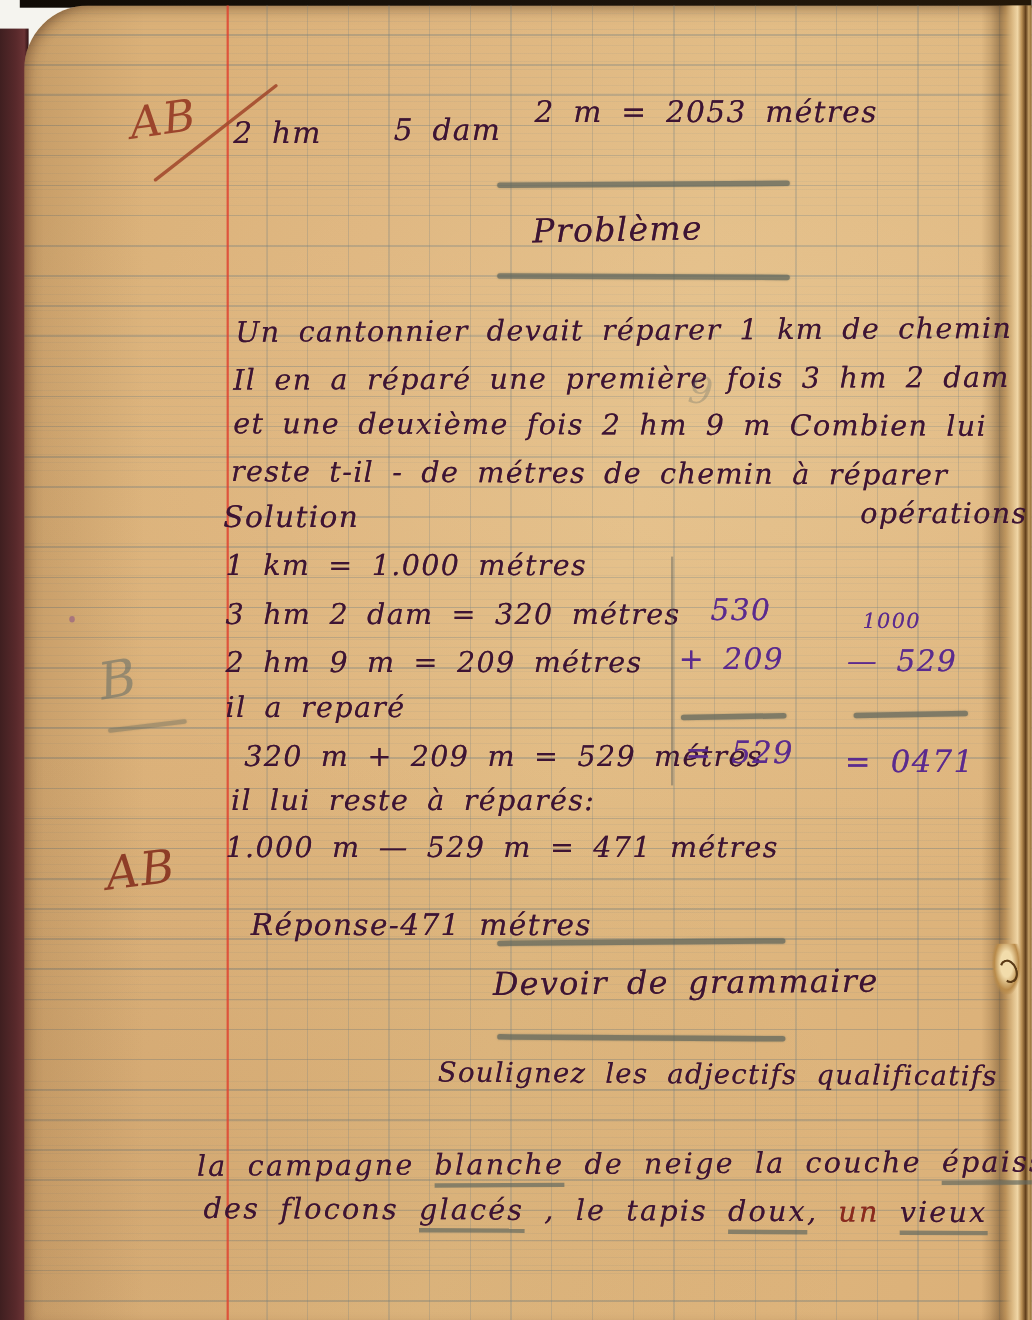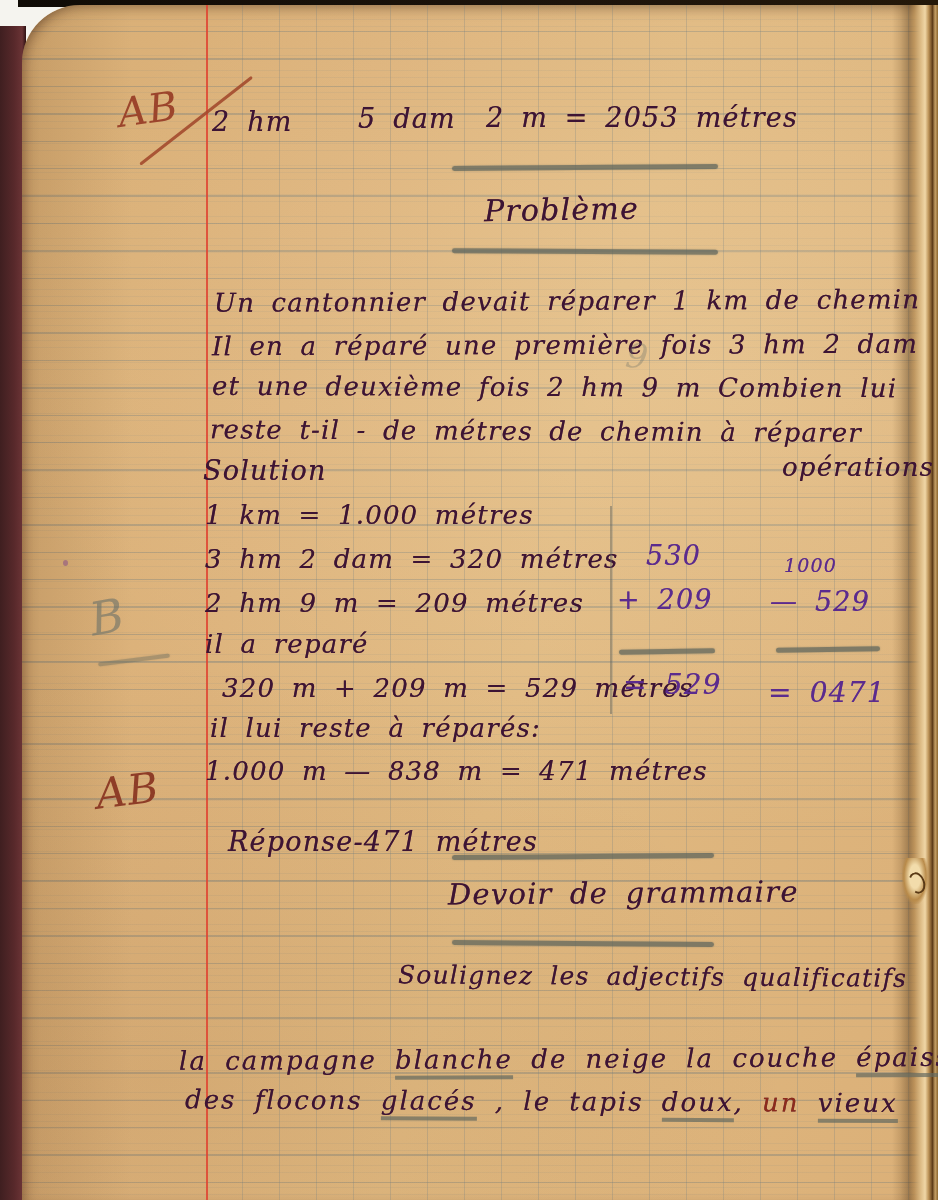--- a/index.html
+++ b/index.html
@@ -59,21 +59,21 @@
   <div class="red-margin"></div>
   <div class="gutter"></div>
   <div class="thread"></div>
   <div class="thread-knot"></div>
 
   <div class="hw redink" style="left:118px;top:86px;font-size:40px;transform:rotate(-8deg);">AB</div>
   <div class="slash" style="left:140px;top:163px;width:142px;transform:rotate(-38deg);"></div>
 
   <div class="hw" style="left:212px;top:106px;font-size:27px;">2 hm</div>
   <div class="hw" style="left:358px;top:103px;font-size:27px;">5 dam</div>
-  <div class="hw" style="left:486px;top:102px;font-size:27px;">2 m = 2053 métres</div>
+  <div class="hw" style="left:486px;top:87px;font-size:27px;">2 m = 2053 métres</div>
 
   <div class="pencil-bar" style="left:452px;top:165px;width:266px;transform:rotate(-0.4deg);"></div>
 
   <div class="hw" style="left:484px;top:192px;font-size:30px;transform:rotate(-1deg);">Problème</div>
   <div class="pencil-bar" style="left:452px;top:249px;width:266px;transform:rotate(0.3deg);"></div>
 
   <div class="hw" style="left:214px;top:286px;font-size:26px;transform:rotate(-0.3deg);">Un cantonnier devait réparer 1 km de chemin</div>
   <div class="hw" style="left:212px;top:330px;font-size:26px;transform:rotate(-0.2deg);">Il en a réparé une première fois 3 hm 2 dam</div>
   <div class="hw" style="left:212px;top:372px;font-size:26px;transform:rotate(0.2deg);">et une deuxième fois 2 hm 9 m Combien lui</div>
   <div class="hw" style="left:210px;top:416px;font-size:26px;transform:rotate(0.3deg);">reste t-il - de métres de chemin à réparer</div>
@@ -82,21 +82,21 @@
 
   <div class="hw" style="left:203px;top:455px;font-size:27px;">Solution</div>
   <div class="hw" style="left:782px;top:452px;font-size:26px;">opérations</div>
 
   <div class="hw" style="left:205px;top:500px;font-size:26px;">1 km = 1.000 métres</div>
   <div class="hw" style="left:205px;top:544px;font-size:26px;">3 hm 2 dam = 320 métres</div>
   <div class="hw" style="left:205px;top:588px;font-size:26px;">2 hm 9 m = 209 métres</div>
   <div class="hw" style="left:205px;top:629px;font-size:26px;">il a reparé</div>
   <div class="hw" style="left:205px;top:673px;font-size:26px;margin-left:17px;">320 m + 209 m = 529 métres</div>
   <div class="hw" style="left:210px;top:713px;font-size:26px;">il lui reste à réparés:</div>
-  <div class="hw" style="left:205px;top:756px;font-size:26px;">1.000 m — 838 m = 471 métres</div>
+  <div class="hw" style="left:205px;top:756px;font-size:26px;">1.000 m — 529 m = 471 métres</div>
   <div class="hw" style="left:228px;top:798px;font-size:27px;margin-top:28px;">Réponse-471 métres</div>
 
   <div class="hw violet" style="left:646px;top:540px;font-size:27px;">530</div>
   <div class="hw violet" style="left:784px;top:538px;font-size:19px;margin-top:16px;">1000</div>
   <div class="hw violet" style="left:617px;top:584px;font-size:27px;text-align:center;">+ 209</div>
   <div class="hw violet" style="left:770px;top:586px;font-size:27px;">— 529</div>
 
   <div class="pencil-bar" style="left:619px;top:649px;width:96px;transform:rotate(-1deg);"></div>
   <div class="pencil-bar" style="left:776px;top:647px;width:104px;transform:rotate(-1deg);"></div>
   <div class="pencil-vline" style="left:610px;top:506px;height:208px;"></div>

